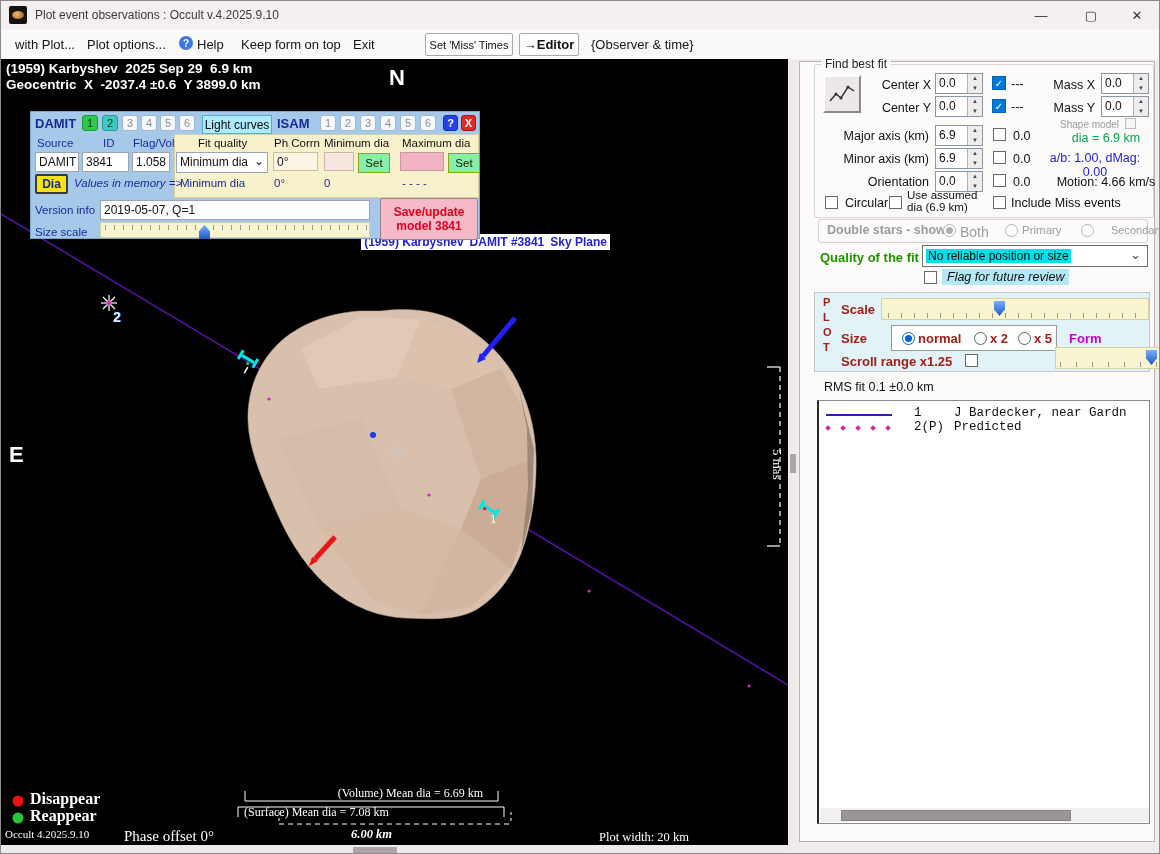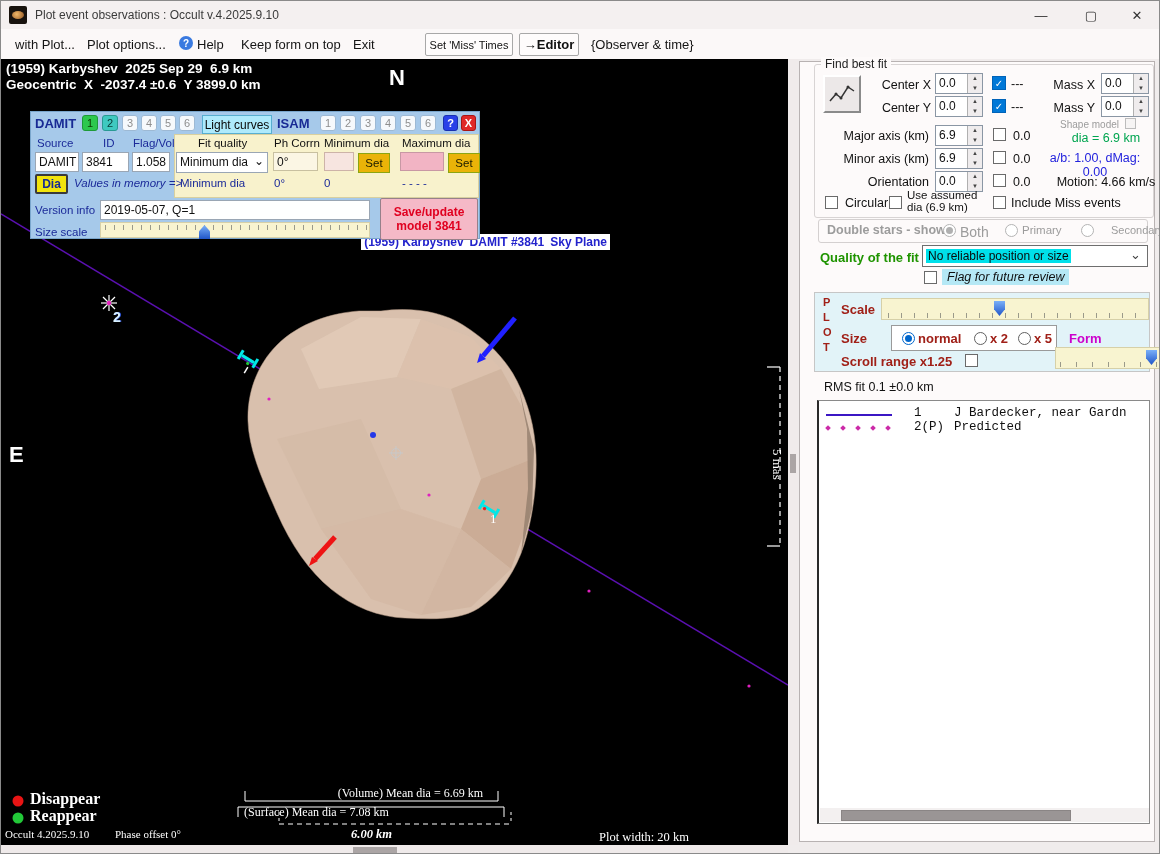--- a/index.html
+++ b/index.html
@@ -31,21 +31,21 @@
   .navy{color:#1b2a99}
   .dtitle{font-weight:bold;font-size:13px;color:#182a94}
   .tab{position:absolute;width:16px;height:16px;border:1px solid #9db9d4;border-radius:3px;background:#f6f9fc;color:#8e8e8e;font-size:11px;display:flex;align-items:center;justify-content:center;box-sizing:border-box}
   .tab.green{background:#2dc84d;color:#0c3a00;border-color:#1e9a38}
   .tab.teal{background:#3fc9c0;color:#073a36;border-color:#2a9a93}
   .tab.help{background:#2840e8;color:#fff;font-weight:bold;border-color:#1830b0}
   .tab.close{background:#e02828;color:#fff;font-weight:bold;border-color:#a81414}
   .lc{position:absolute;background:#aeeafc;border:1px solid #58aed0;color:#0a0a0a;font-size:12px;display:flex;align-items:center;justify-content:center}
   .cream{position:absolute;background:#f8f2cc;border:1px solid #d8d0a0;box-sizing:border-box}
   .fld{position:absolute;background:#fff;border:1px solid #9aa6b4;box-sizing:border-box;font-size:12px;color:#111;padding:1px 3px;line-height:16px}
-  .setbtn{position:absolute;background:#eab308;border:1px solid #8ba512;color:#1a1a00;font-size:11.5px;display:flex;align-items:center;justify-content:center}
+  .setbtn{position:absolute;background:#86efac;border:1px solid #8ba512;color:#1a1a00;font-size:11.5px;display:flex;align-items:center;justify-content:center}
   .pink{background:#f2b4c4;border:1px solid #c898a4}
   .diabtn{position:absolute;background:#f2e40c;border:2px solid #3a3a3a;border-radius:2px;color:#182a94;font-weight:bold;font-size:12px;display:flex;align-items:center;justify-content:center;box-sizing:border-box}
   .savebtn{position:absolute;background:#f5b9c7;border:1px solid #96808a;border-radius:2px;color:#e00020;font-weight:bold;font-size:12px;text-align:center;display:flex;align-items:center;justify-content:center}
   .slider{position:absolute;background:#f8f4d0;border:1px solid #d6d0a8;box-sizing:border-box}
   .ticks{position:absolute;background:repeating-linear-gradient(90deg,#9a9a8a 0 1px,transparent 1px 9px);height:5px}
   .thumbdn{position:absolute;width:11px;height:15px;background:linear-gradient(#7ab0f8,#2055c8);clip-path:polygon(0 0,100% 0,100% 55%,50% 100%,0 55%)}
   .thumbup{position:absolute;width:11px;height:14px;background:linear-gradient(#7ab0f8,#2055c8);clip-path:polygon(50% 0,100% 45%,100% 100%,0 100%,0 45%)}
   
   .rpanel{left:798px;top:60px;width:356px;height:781px;background:#fdfafa;border:1px solid #b8b2b2;box-sizing:border-box}
   .grp{position:absolute;border:1px solid #d8d4d4;border-radius:3px}
@@ -210,21 +210,21 @@
       <span>DAMIT #3841</span>
       <span>Sky Plane</span>
     </div>
 
     <div class="pt" style="left:112px;top:250px;font-size:14px;font-weight:bold;color:#d8f0ff;text-shadow:1px 0 #2a50cc">2</div>
     <div class="pt serif" style="left:489px;top:452px;font-size:13px">1</div>
 
     <div class="pt serif" style="left:29px;top:731px;font-size:16px;font-weight:bold">Disappear</div>
     <div class="pt serif" style="left:29px;top:748px;font-size:16px;font-weight:bold">Reappear</div>
     <div class="pt serif" style="left:4px;top:769px;font-size:11px">Occult 4.2025.9.10</div>
-    <div class="pt serif" style="left:114px;top:769px;font-size:11px">Phase offset 0°</div>
+    <div class="pt serif" style="left:123px;top:769px;font-size:15px">Phase offset 0°</div>
     <div class="pt serif rt" style="left:240px;top:727px;width:242px;font-size:12px;text-align:right">(Volume) Mean dia = 6.69 km</div>
     <div class="pt serif" style="left:243px;top:746px;font-size:12px">(Surface) Mean dia = 7.08 km</div>
     <div class="pt serif" style="left:350px;top:768px;width:80px;font-size:12.5px;font-style:italic;font-weight:bold">6.00 km</div>
     <div class="pt serif" style="left:598px;top:771px;font-size:12.5px">Plot width: 20 km</div>
 
     <div class="abs damit">
       <div class="abs dtitle" style="left:4px;top:4px">DAMIT</div>
       <div class="abs tab green" style="left:51px;top:3px">1</div>
       <div class="abs tab teal" style="left:71px;top:3px">2</div>
       <div class="abs tab" style="left:91px;top:3px">3</div>

